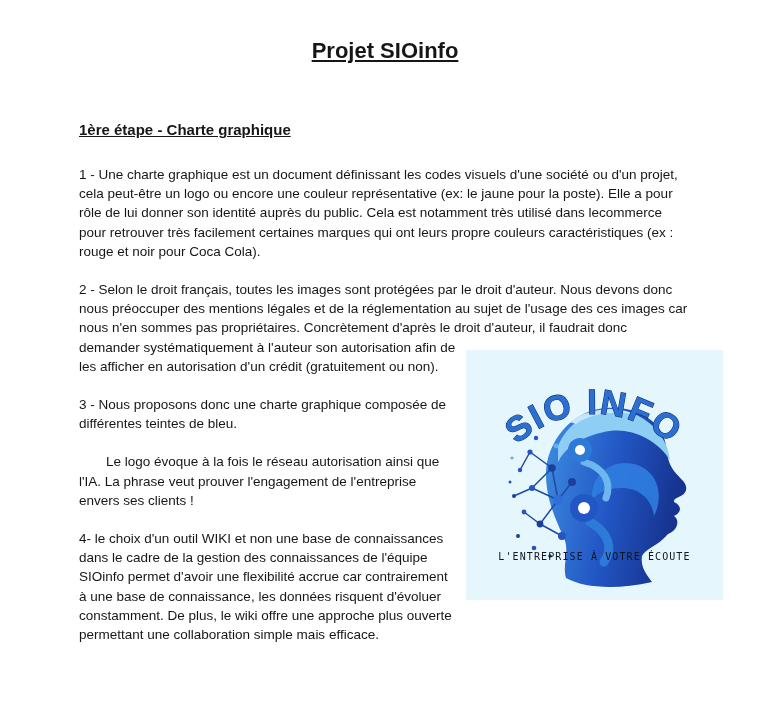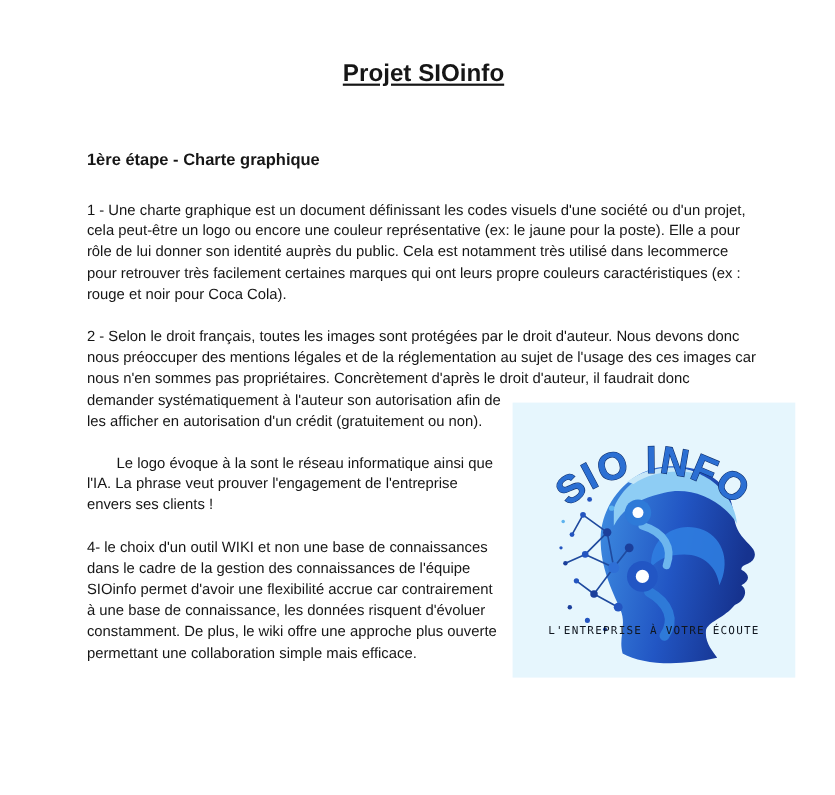--- a/index.html
+++ b/index.html
@@ -8,34 +8,35 @@
     background: #ffffff;
   }
   body {
     width: 759px;
     height: 723px;
     font-family: "Liberation Sans", sans-serif;
     color: #161616;
     overflow: hidden;
   }
   .page {
-    padding: 54px 68px 0 79px; 
+    padding: 38px 68px 0 79px; 
   }
   h1.doc-title {
     font-size: 22px;
     line-height: 26px;
     font-weight: bold;
     text-decoration: underline;
     text-align: center;
     margin: 0;
   }
   h2.section-heading {
     font-size: 15px;
     line-height: 18px;
     font-weight: bold;
+    text-decoration: underline;
     margin: 57px 0 26px 0;
   }
   p.body-par {
     font-size: 13.5px;
     line-height: 19.2px;
     margin: 0 0 19px 0;
   }
   p.indent-first {
     text-indent: 27px;
   }
@@ -120,18 +121,19 @@
         </g>
 
         <text font-family="'Liberation Sans', sans-serif" font-size="35" font-weight="bold" fill="#2b6fd3" stroke="#10316f" stroke-width="1.1" paint-order="stroke" letter-spacing="2" text-anchor="middle">
           <textPath href="#brandArc" startOffset="50%">SIO INFO</textPath>
         </text>
 
         <text x="128.5" y="210" text-anchor="middle" font-family="'DejaVu Sans Mono', monospace" font-size="10" letter-spacing="1.1" fill="#10161f">L'ENTREPRISE À VOTRE ÉCOUTE</text>
       </svg>
       </span><span>les afficher en autorisation d'un crédit (gratuitement ou non).</span></p>
 
+  <p class="body-par">3 - Nous proposons donc une charte graphique composée de différentes teintes de bleu.</p>
 
-  <p class="body-par indent-first">Le logo évoque à la sont le réseau informatique ainsi que l'IA. La phrase veut prouver l'engagement de l'entreprise envers ses clients !</p>
+  <p class="body-par indent-first">Le logo évoque à la fois le réseau autorisation ainsi que l'IA. La phrase veut prouver l'engagement de l'entreprise envers ses clients !</p>
 
   <p class="body-par">4-  le choix d'un outil WIKI et non une base de connaissances dans le cadre de la gestion des connaissances de l'équipe SIOinfo permet d'avoir une flexibilité accrue car contrairement à une base de connaissance, les données risquent d'évoluer constamment. De plus, le wiki offre une approche plus ouverte permettant une collaboration simple mais efficace.</p>
 
 </div>
 
 </body></html>

